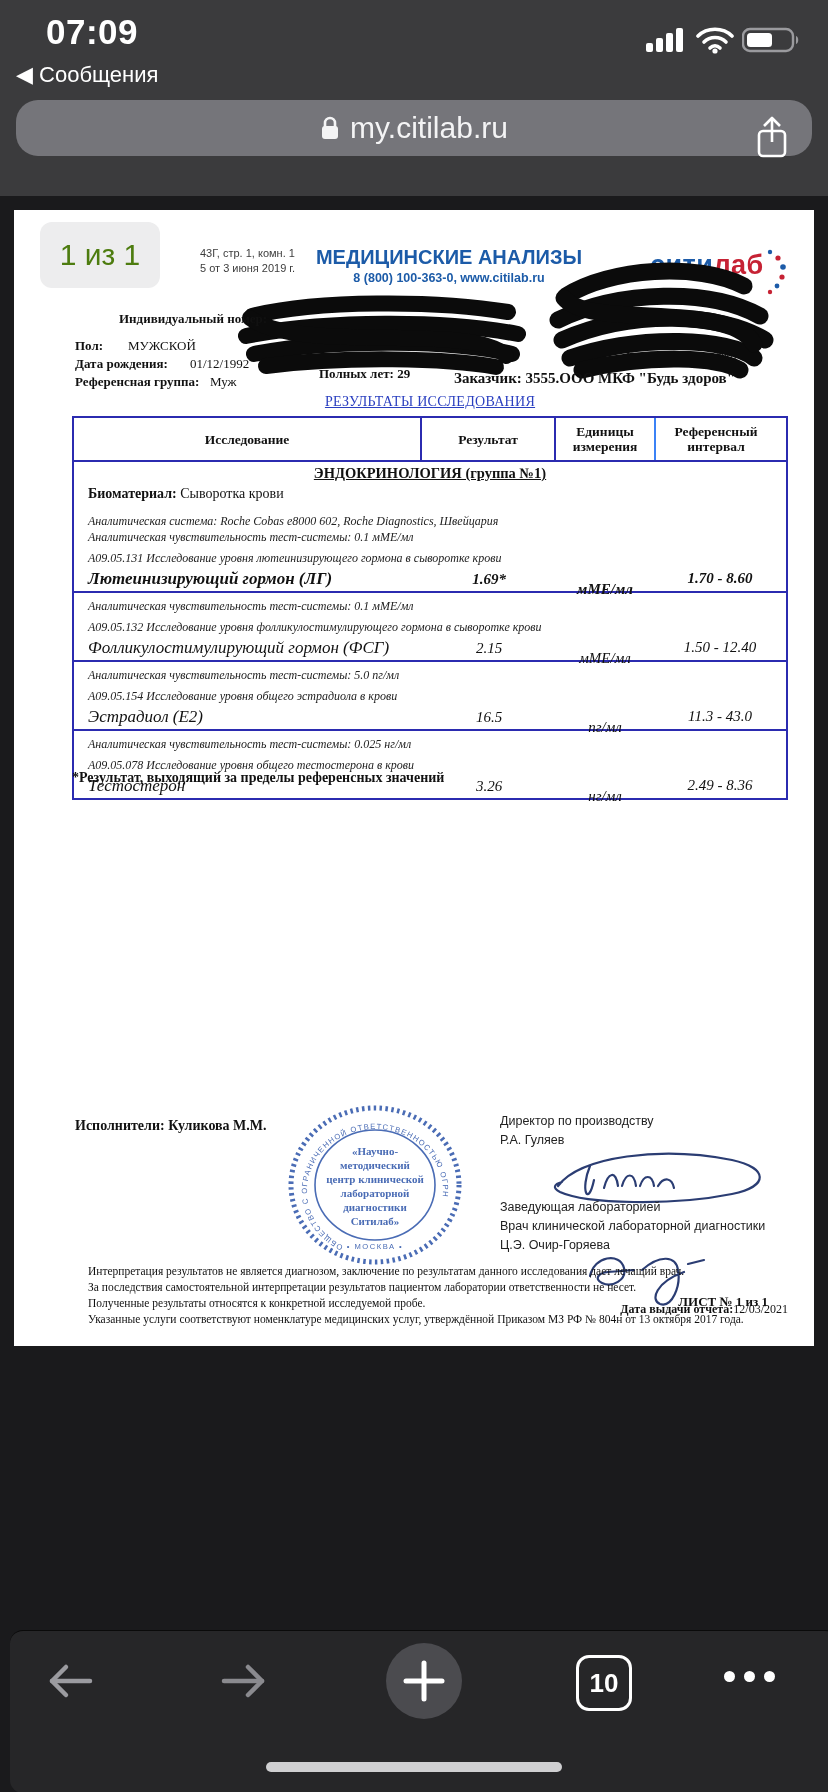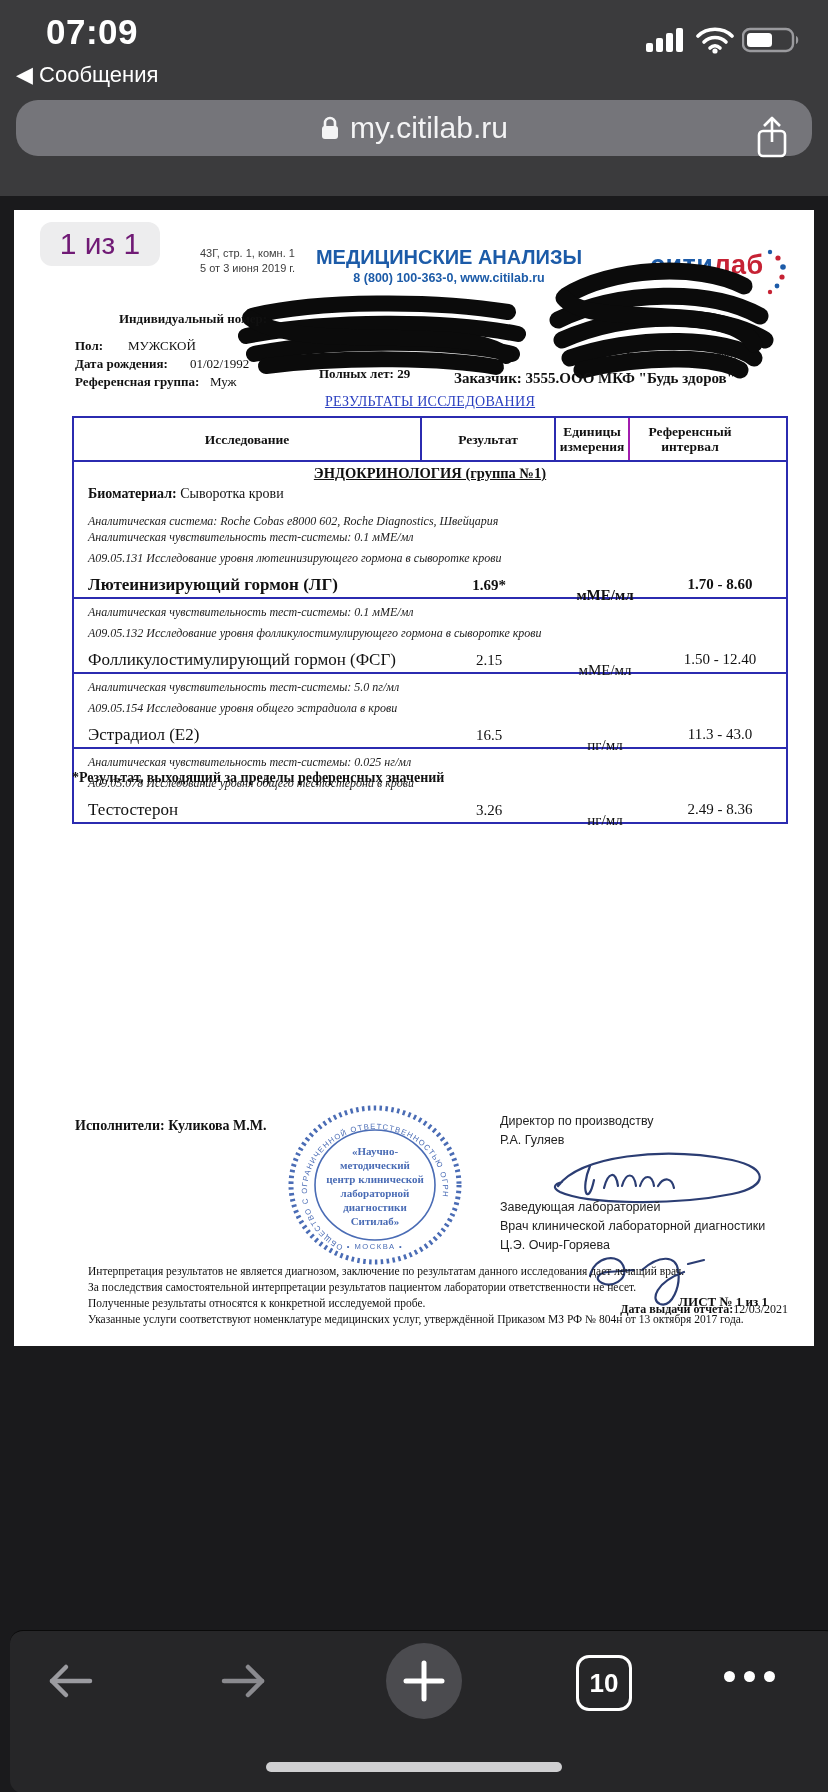--- a/index.html
+++ b/index.html
@@ -10,22 +10,22 @@
   .time{position:absolute;left:46px;top:12px;color:#fff;font-size:35px;font-weight:700;letter-spacing:.5px;}
   .backapp{position:absolute;left:16px;top:62px;color:#fff;font-size:22px;}
   .sbicons{position:absolute;right:26px;top:26px;display:flex;align-items:center;gap:8px;}
   .urlpill{position:absolute;left:16px;top:100px;width:796px;height:56px;background:#75757a;border-radius:22px;
            display:flex;align-items:center;justify-content:center;gap:10px;}
   .urltext{color:#f4f4f5;font-size:30px;}
   .shareico{position:absolute;right:22px;top:15px;}
   
   .doc{position:absolute;left:14px;top:210px;width:800px;height:1136px;background:#ffffff;
        font-family:"Liberation Serif","DejaVu Serif",serif;color:#111;}
-  .badge{position:absolute;left:26px;top:12px;width:120px;height:44px;background:#ededee;border-radius:12px;
-         display:flex;align-items:center;justify-content:center;color:#701a75;font-size:30px;
+  .badge{position:absolute;left:26px;top:12px;width:120px;height:66px;background:#ededee;border-radius:12px;
+         display:flex;align-items:center;justify-content:center;color:#4d7c0f;font-size:30px;
          font-family:"Liberation Sans",sans-serif;}
   .addr{position:absolute;left:186px;top:36px;font-family:"Liberation Sans",sans-serif;
         font-size:11px;color:#3c3c3c;line-height:15px;}
   .medtitle{position:absolute;left:280px;top:36px;width:310px;text-align:center;color:#1c5ba8;
             font-family:"Liberation Sans",sans-serif;font-weight:700;font-size:20px;}
   .medphone{position:absolute;left:280px;top:61px;width:310px;text-align:center;color:#1c5ba8;
             font-family:"Liberation Sans",sans-serif;font-weight:700;font-size:12.5px;}
   .logo{position:absolute;left:636px;top:40px;font-family:"Liberation Sans",sans-serif;
         font-weight:700;font-size:27px;letter-spacing:.5px;}
   .logo .b{color:#1c5ba8}.logo .r{color:#c62234}
@@ -38,30 +38,30 @@
   .customer{position:absolute;left:440px;top:160px;font-weight:700;font-size:15px;}
   .restitle{position:absolute;left:58px;top:184px;width:716px;text-align:center;color:#2a3fc0;
             font-size:14px;text-decoration:underline;letter-spacing:.3px;}
   
   .rtable{position:absolute;left:58px;top:206px;width:716px;border:2px solid #2b2bb0;box-sizing:border-box;}
   .thead{display:flex;border-bottom:2px solid #2b2bb0;height:42px;}
   .thead>div{display:flex;align-items:center;justify-content:center;text-align:center;
              font-weight:700;font-size:13.5px;line-height:15px;box-sizing:border-box;}
   .c1{width:348px;border-right:2px solid #2b2bb0;}
   .c2{width:134px;border-right:2px solid #2b2bb0;}
-  .c3{width:74px;border-right:2px solid #a21caf;padding:0 8px;}
+  .c3{width:100px;border-right:2px solid #3b82f6;padding:0 8px;}
   .c4{width:120px;}
   .group{margin-top:3px;text-align:center;font-weight:700;font-size:14.5px;text-decoration:underline;height:19px;}
   .biom{position:relative;height:24px;font-size:14px;}
   .biom .l{position:absolute;left:14px;top:2px;}
   .biom .r{position:absolute;left:268px;top:2px;}
   .biom b{font-weight:700;}
   .note{margin-left:14px;font-style:italic;font-size:12px;line-height:16px;color:#222;}
   .gap{margin-top:5px;}
-  .trow{position:relative;height:22px;border-bottom:2px solid #2b2bb0;margin-top:9px;}
+  .trow{position:relative;height:22px;border-bottom:2px solid #2b2bb0;margin-top:3px;font-style:italic;}
   .trow.last{border-bottom:none;}
   .tname{position:absolute;left:14px;top:0;font-size:17px;}
   .tres{position:absolute;left:348px;width:134px;text-align:center;top:2px;font-size:15px;}
   .tunits{position:absolute;left:482px;width:98px;text-align:center;top:12px;font-size:15px;}
   .trange{position:absolute;left:580px;width:132px;text-align:center;top:1px;font-size:15px;}
   .boldrow .tname,.boldrow .tres,.boldrow .tunits,.boldrow .trange{font-weight:700;}
   .footnote{position:absolute;left:58px;top:560px;font-weight:700;font-size:14px;}
   
   .execs{position:absolute;left:61px;top:908px;font-weight:700;font-size:14px;}
   .stamp{position:absolute;left:272px;top:893px;}
@@ -167,21 +167,21 @@
         <path d="M18,60 C100,44 220,46 276,60"></path>
         <path d="M30,72 C110,62 210,64 260,73"></path>
         <path d="M14,24 C60,60 240,28 270,62"></path>
       </g>
     </svg>
 
     <div class="abs plabel" style="left:61px;top:101px;margin-left:44px;">Индивидуальный номер:</div>
     <div class="abs plabel" style="left:61px;top:128px;">Пол:</div>
     <div class="abs pval" style="left:114px;top:128px;">МУЖСКОЙ</div>
     <div class="abs plabel" style="left:61px;top:146px;">Дата рождения:</div>
-    <div class="abs pval" style="left:176px;top:146px;">01/02/1992</div>
+    <div class="abs pval" style="left:176px;top:146px;">01/12/1992</div>
     <div class="abs plabel" style="left:268px;top:156px;margin-left:37px;">Полных лет: 29</div>
     <div class="abs plabel" style="left:61px;top:164px;">Референсная группа:</div>
     <div class="abs pval" style="left:196px;top:164px;">Муж</div>
     <div class="customer">Заказчик: 3555.ООО МКФ "Будь здоров"</div>
 
     <div class="restitle">РЕЗУЛЬТАТЫ ИССЛЕДОВАНИЯ</div>
 
     <div class="rtable">
       <div class="thead">
         <div class="c1">Исследование</div>

